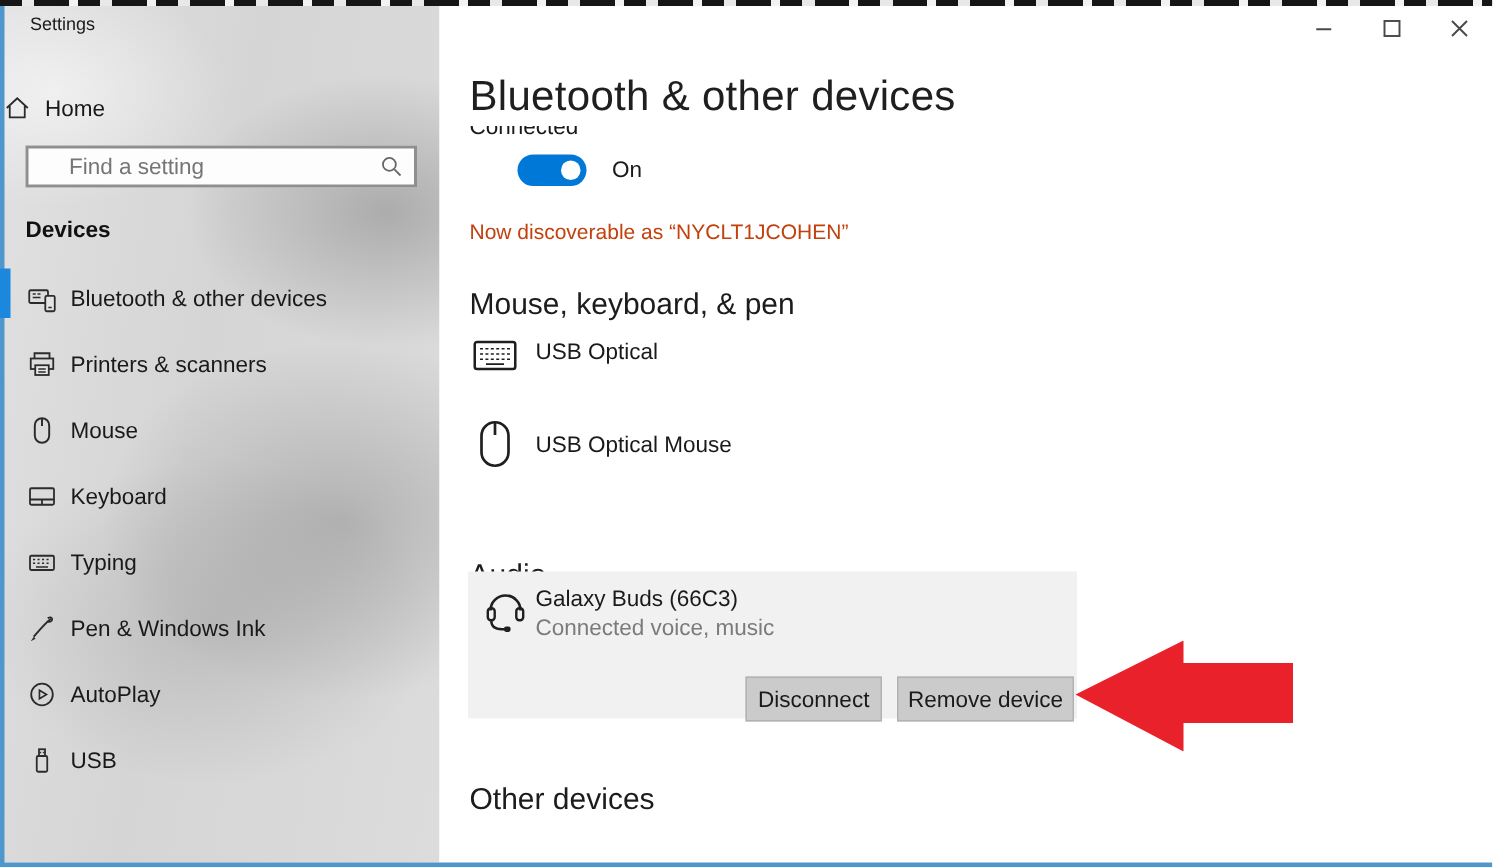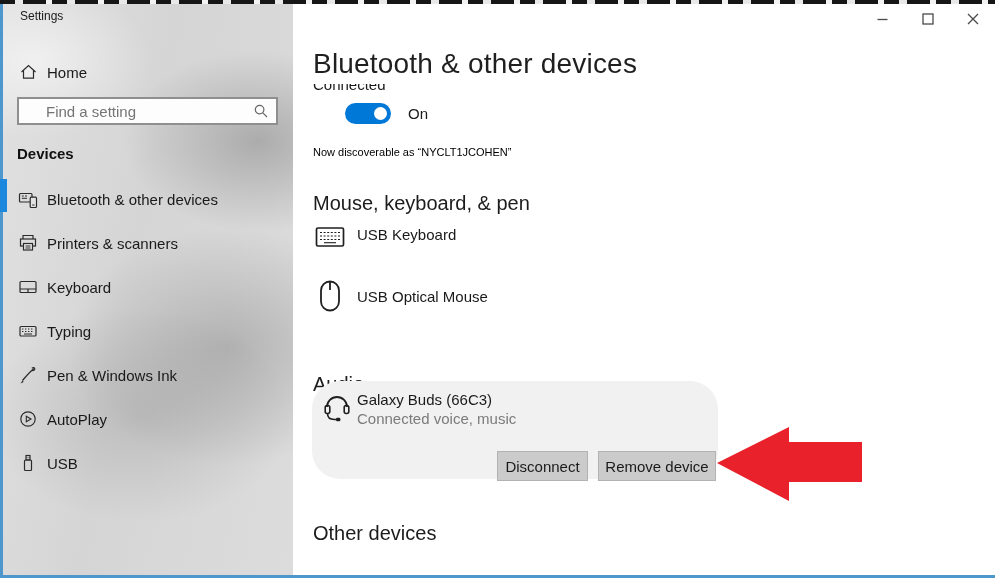--- a/index.html
+++ b/index.html
@@ -27,21 +27,21 @@
   
   .sidebar { position:absolute; top:4px; left:0; width:293px; height:571px;
     background:
       radial-gradient(190px 130px at 88% 24%, rgba(110,110,110,.42), transparent 70%),
       radial-gradient(230px 170px at 78% 60%, rgba(105,105,105,.34), transparent 70%),
       radial-gradient(210px 150px at 48% 72%, rgba(125,125,125,.28), transparent 72%),
       radial-gradient(170px 110px at 12% 10%, rgba(255,255,255,.55), transparent 70%),
       linear-gradient(100deg,#e1e1e1,#d5d5d5 45%,#dcdcdc);
   }
   .side-row { position:absolute; left:0; width:293px; height:40px; display:flex; align-items:center;
-              padding-left:17px; cursor:default; }
+              cursor:default; }
   .side-row .icon { width:22px; display:flex; justify-content:center; align-items:center; }
   .side-row .lbl { margin-left:8px; font-size:15px; color:#191919; white-space:nowrap; }
 
   .search-box { position:absolute; left:17px; top:93px; width:261px; height:28px; background:#fdfdfd;
                 border:2px solid #8f8f8f; display:flex; align-items:center; }
   .search-box input { flex:1; border:none; outline:none; background:transparent; font-size:15px;
                       color:#5c5c5c; padding-left:7px; font-family:"Liberation Sans",sans-serif;margin-left:20px; }
   .search-box .icon { width:30px; display:flex; justify-content:center; }
 
   .side-section-header { position:absolute; left:17px; top:141px; font-size:15px; font-weight:bold; color:#111; }
@@ -59,37 +59,37 @@
   .page-title { position:absolute; left:20px; top:44px; font-size:28px; font-weight:300; color:#1f1f1f; letter-spacing:.2px; }
 
   .bt-label-clip { position:absolute; left:20px; top:80px; width:120px; height:13px; overflow:hidden; }
   .bt-label-clip span { position:relative; top:-8px; display:block; font-size:15px; color:#1a1a1a; }
 
   .toggle-row { position:absolute; left:20px; top:99px; display:flex; align-items:center;margin-left:32px; }
   .toggle { width:46px; height:21px; border-radius:11px; background:#0078d7; position:relative; }
   .toggle .knob { position:absolute; right:4px; top:4px; width:13px; height:13px; border-radius:50%; background:#fff; }
   .toggle-state { margin-left:17px; font-size:15px; color:#1a1a1a; }
 
-  .discoverable { position:absolute; left:20px; top:142px; font-size:11px; color:#000000; }
+  .discoverable { position:absolute; left:20px; top:142px; font-size:14px; color:#c2410c; }
 
   .section-heading { position:absolute; font-size:20px; color:#1c1c1c; }
   .h-mkp   { left:20px; top:188px; }
   .h-audio { left:20px; top:369px; }
   .h-other { left:20px; top:518px; }
 
   .device-row { position:absolute; display:flex; align-items:flex-start; }
   .device-row .dicon { width:34px; display:flex; justify-content:center; }
   .device-row .dname { margin-left:10px; font-size:15px; color:#1a1a1a; }
 
   .row-kbd   { left:20px; top:222px; }
   .row-mouse { left:20px; top:276px;align-items:center; }
   .row-mon   { left:20px; top:548px; }
 
   
-  .audio-card { position:absolute; left:19px; top:377px; width:406px; height:98px; background:#f1f1f1;border-radius:28px; }
+  .audio-card { position:absolute; left:19px; top:377px; width:406px; height:98px; background:#f1f1f1; }
   .audio-card .dicon { position:absolute; left:8px; top:11px; width:34px; display:flex; justify-content:center; }
   .audio-card .aname { position:absolute; left:45px; top:10px; font-size:15px; color:#1a1a1a; }
   .audio-card .astatus { position:absolute; left:45px; top:29px; font-size:15px; color:#7b7b7b; }
   .card-btn { position:absolute; height:30px; background:#cbcbcb; border:1px solid #b2b2b2;
               font-size:15px; color:#1a1a1a; font-family:"Liberation Sans",sans-serif; cursor:pointer;
               display:flex; align-items:center; justify-content:center; }
   .btn-disconnect { left:185px; top:70px; width:91px; }
   .btn-remove     { left:286px; top:70px; width:118px; }
 
   
@@ -165,20 +165,29 @@
           <svg class="ic" width="20" height="20" viewBox="0 0 20 20">
             <path d="M5 6 V2.5 H15 V6" fill="none" stroke="#2b2b2b" stroke-width="1.2"></path>
             <rect x="2.5" y="6" width="15" height="7" fill="none" stroke="#2b2b2b" stroke-width="1.2"></rect>
             <rect x="5.5" y="10.5" width="9" height="6.5" fill="#e8e8e8" stroke="#2b2b2b" stroke-width="1.2"></rect>
             <path d="M7.5 13 h5 M7.5 15 h5" stroke="#2b2b2b" stroke-width="1"></path>
           </svg>
         </span>
         <span class="lbl">Printers &amp; scanners</span>
       </div>
 
+      <div class="side-item">
+        <span class="icon">
+          <svg class="ic" width="20" height="20" viewBox="0 0 20 20">
+            <rect x="5.2" y="1.8" width="9.6" height="16.4" rx="4.8" fill="none" stroke="#2b2b2b" stroke-width="1.3"></rect>
+            <line x1="10" y1="1.8" x2="10" y2="7" stroke="#2b2b2b" stroke-width="1.3"></line>
+          </svg>
+        </span>
+        <span class="lbl">Mouse</span>
+      </div>
 
       <div class="side-item">
         <span class="icon">
           <svg class="ic" width="20" height="20" viewBox="0 0 20 20">
             <rect x="2" y="4.5" width="16" height="11" rx="1" fill="none" stroke="#2b2b2b" stroke-width="1.2"></rect>
             <path d="M2 12 H18 M10 12 V15.5" stroke="#2b2b2b" stroke-width="1.2"></path>
           </svg>
         </span>
         <span class="lbl">Keyboard</span>
       </div>
@@ -250,21 +259,21 @@
     <div class="section-heading h-mkp">Mouse, keyboard, &amp; pen</div>
 
     <div class="device-row row-kbd">
       <span class="dicon">
         <svg class="ic" width="30" height="22" viewBox="0 0 30 22">
           <rect x="1.5" y="2" width="27" height="18" rx="1.5" fill="none" stroke="#1f1f1f" stroke-width="1.7"></rect>
           <path d="M5 6.5 h20 M5 10 h20 M5 13.5 h20" stroke="#1f1f1f" stroke-width="1.1" stroke-dasharray="2 1.6"></path>
           <path d="M9 16.7 h12" stroke="#1f1f1f" stroke-width="1.1"></path>
         </svg>
       </span>
-      <span class="dname">USB Keyboard</span>
+      <span class="dname">USB Optical</span>
     </div>
 
     <div class="device-row row-mouse">
       <span class="dicon">
         <svg class="ic" width="22" height="32" viewBox="0 0 22 32">
           <rect x="2" y="1.5" width="18" height="29" rx="9" fill="none" stroke="#1f1f1f" stroke-width="1.8"></rect>
           <line x1="11" y1="1.5" x2="11" y2="10" stroke="#1f1f1f" stroke-width="1.8"></line>
         </svg>
       </span>
       <span class="dname">USB Optical Mouse</span>

